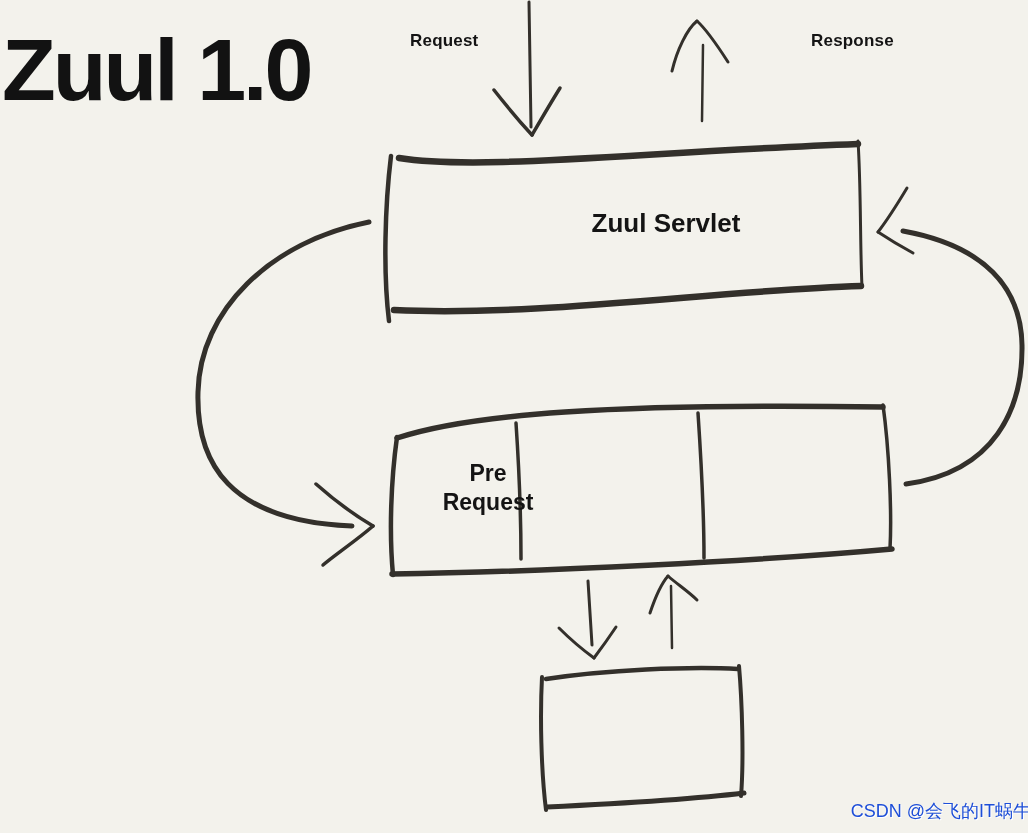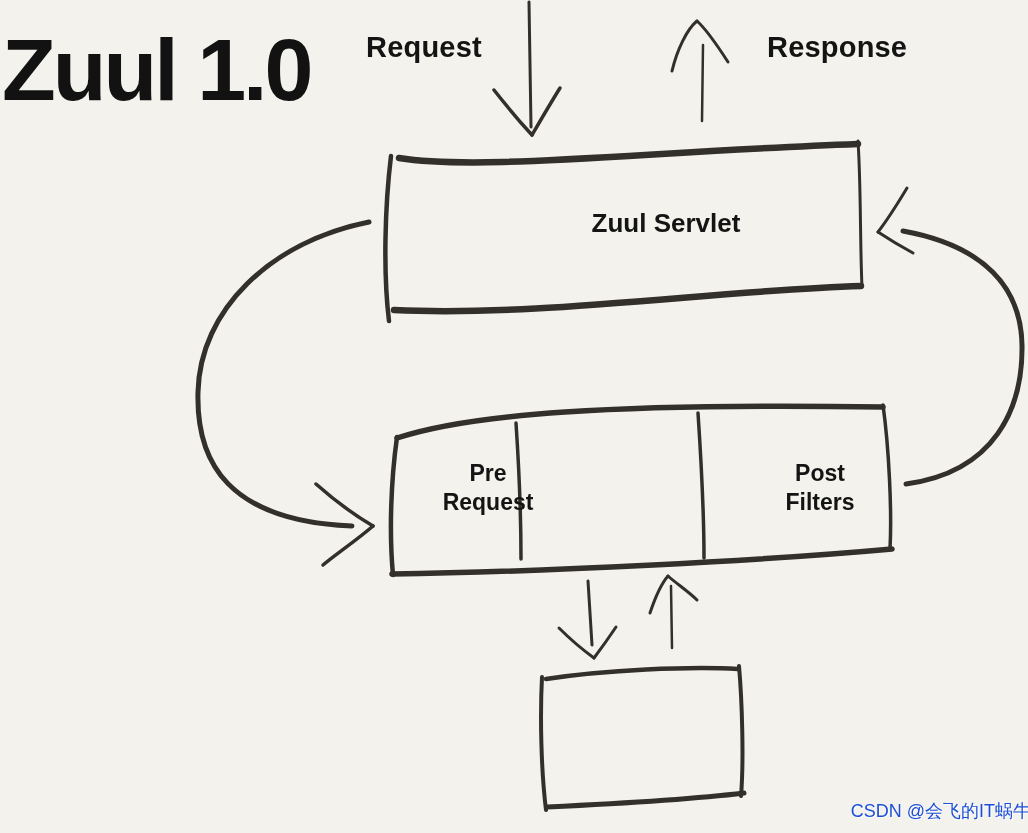--- a/index.html
+++ b/index.html
@@ -36,22 +36,23 @@
   .title {
     left: 2px;
     top: 26px;
     font-size: 88px;
     line-height: 1;
     letter-spacing: -3px;
     font-weight: bold;
     color: #121212;
   }
   .flow-label {
-    font-size: 29px;
+    font-size: 17px;
     letter-spacing: 0.2px;
+    margin-left: 44px;
   }
   .request-label { left: 366px; top: 31px; }
   .response-label { left: 767px; top: 31px; text-align: right; }
   .node-label {
     text-align: center;
     white-space: normal;
     margin-left: 36px;
   }
   .zuul-servlet-label {
     left: 400px;
@@ -152,17 +153,16 @@
   </svg>
 
   <div class="label title">Zuul 1.0</div>
 
   <div class="label flow-label request-label">Request</div>
   <div class="label flow-label response-label">Response</div>
 
   <div class="label node-label zuul-servlet-label">Zuul Servlet</div>
 
   <div class="label node-label filter-label pre-filters-label">Pre Request</div>
-  <div class="label node-label filter-label post-filters-label">Post Filters</div>
 
 
   <div class="watermark">CSDN @会飞的IT蜗牛</div>
 </div>
 
 </body></html>

